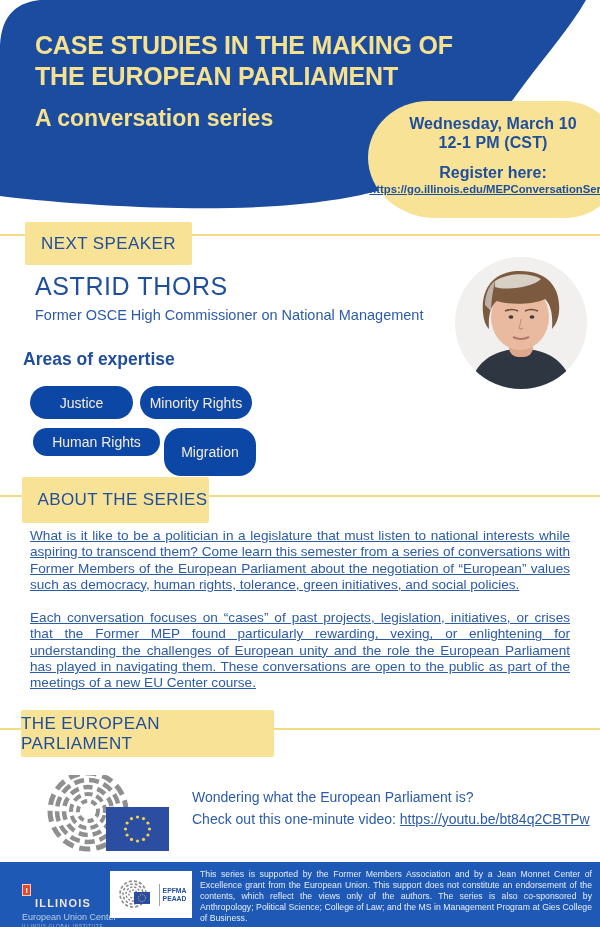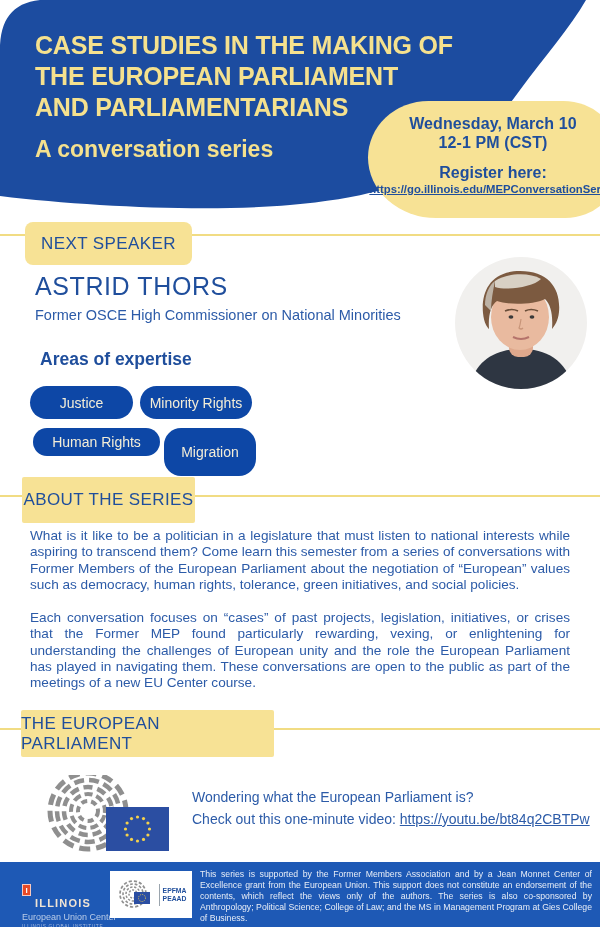--- a/index.html
+++ b/index.html
@@ -19,44 +19,44 @@
   .title-block{position:absolute;left:35px;top:30px;z-index:3;}
   .title-line{font-size:25px;line-height:31px;font-weight:700;color:var(--title_yellow);
     letter-spacing:-.2px;white-space:nowrap;}
   .subtitle{margin-top:13px;font-size:23px;font-weight:700;color:var(--title_yellow);}
 
   
   .rule{position:absolute;left:0;width:600px;height:2px;background:#F1DC83;z-index:1;}
   .badge{position:absolute;background:var(--yellow);color:var(--text_blue);z-index:2;
     display:flex;align-items:center;justify-content:center;font-size:17px;font-weight:500;
     letter-spacing:.4px;}
-  #badge-speaker{left:25px;top:222px;width:167px;height:43px;border-radius:8px;}
-  #badge-about{left:22px;top:477px;width:173px;height:46px;border-radius:2px;}
+  #badge-speaker{left:25px;top:222px;width:167px;height:43px;border-radius:2px;}
+  #badge-about{left:22px;top:477px;width:173px;height:46px;border-radius:2px;padding-left:14px;}
   #badge-parliament{left:21px;top:710px;width:253px;height:47px;border-radius:2px;}
   #rule-speaker{top:234px;} #rule-about{top:495px;} #rule-parliament{top:728px;}
 
   
   .speaker-name{position:absolute;left:35px;top:272px;font-size:25px;font-weight:500;
     color:var(--text_blue);letter-spacing:.6px;}
   .speaker-roles{position:absolute;left:35px;top:306px;font-size:14.5px;line-height:18.5px;
     color:var(--body_blue);}
-  .expertise-heading{position:absolute;left:40px;top:349px;font-size:17.5px;font-weight:600;
+  .expertise-heading{position:absolute;left:23px;top:349px;font-size:17.5px;font-weight:600;
     color:var(--text_blue);}
   .pill{position:absolute;background:var(--pill_blue);color:#F3EDD7;border-radius:17px;
     display:flex;align-items:center;justify-content:center;font-size:14px;z-index:2;}
   #pill-0{left:30px;top:386px;width:103px;height:33px;}
   #pill-1{left:140px;top:386px;width:112px;height:33px;}
   #pill-2{left:33px;top:428px;width:127px;height:28px;}
   #pill-3{left:164px;top:428px;width:92px;height:48px;}
   .portrait{position:absolute;left:455px;top:257px;width:132px;height:132px;z-index:2;}
 
   
   .about-text{position:absolute;left:30px;top:528px;width:540px;color:var(--body_blue);
     font-size:13.6px;line-height:16.3px;text-align:justify;text-align-last:left;}
-  .about-text p{margin:0 0 17px 0;}
+  .about-text p{margin:0 0 17px 0;text-decoration:underline;}
 
   
   .ep-logo{position:absolute;left:30px;top:775px;}
   .ep-text{position:absolute;left:192px;top:786px;font-size:14px;line-height:22px;
     color:var(--body_blue);}
   .ep-text a{color:var(--body_blue);text-decoration:underline;}
 
   
   .footer{position:absolute;left:0;top:862px;width:600px;height:65px;background:var(--footer_blue);z-index:2;}
   .il-logo{position:absolute;left:22px;top:9px;color:#F3E9DC;}
@@ -88,30 +88,29 @@
   <div class="date-blob">
     <div class="date-line">Wednesday, March 10</div>
     <div class="date-line">12-1 PM (CST)</div>
     <div class="register-label">Register here:</div>
     <a href="#" class="register-link">https://go.illinois.edu/MEPConversationSeries</a>
   </div>
 
   <div class="title-block">
     <div class="title-line">CASE STUDIES IN THE MAKING OF</div>
     <div class="title-line">THE EUROPEAN PARLIAMENT</div>
-    <div class="title-line">AND PARLIAMENTARIANS</div>
     <div class="subtitle">A conversation series</div>
   </div>
 
   <div class="rule" id="rule-speaker"></div>
   <div class="badge" id="badge-speaker">NEXT SPEAKER</div>
 
   <div class="speaker-name">ASTRID THORS</div>
   <div class="speaker-roles">
-    <div>Former OSCE High Commissioner on National Minorities</div>
+    <div>Former OSCE High Commissioner on National Management</div>
   </div>
   <div class="expertise-heading">Areas of expertise</div>
 
   <div class="pill" id="pill-1">Minority Rights</div>
   <div class="pill" id="pill-0">Justice</div>
   <div class="pill" id="pill-2">Human Rights</div>
   <div class="pill" id="pill-3">Migration</div>
 
   <svg class="portrait" viewBox="0 0 132 132">
     <defs>

